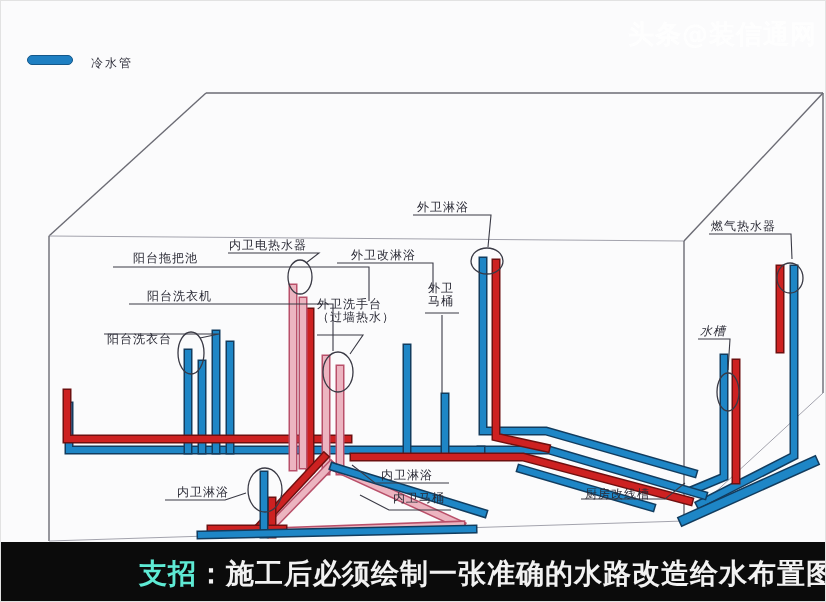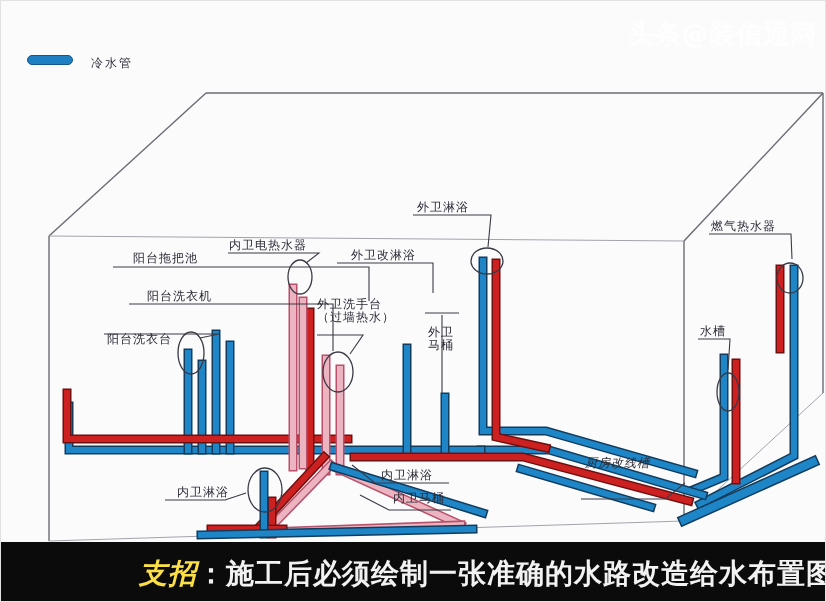--- a/index.html
+++ b/index.html
@@ -25,21 +25,21 @@
   #pipes path.casing[data-c="r"]{stroke:#6e1010;}
   #pipes path.casing[data-c="p"]{stroke:#b9506a;}
   #annot polyline{fill:none;stroke:#3a3a45;stroke-width:1.1;}
   #annot ellipse{fill:none;stroke:#3a3a45;stroke-width:1.3;}
   
   #labels{position:absolute;left:0;top:0;width:826px;height:545px;z-index:4;pointer-events:none;}
   .callout{position:absolute;font-size:12px;line-height:12.5px;color:#2a2a35;letter-spacing:1px;white-space:nowrap;}
   
   .footer{position:absolute;left:0;bottom:0;width:826px;height:59px;background:#0b0b0b;z-index:6;}
   .tip{position:absolute;left:138px;top:13px;font-size:28px;font-weight:bold;letter-spacing:1px;color:#f2f2f2;white-space:nowrap;}
-  .tip-prefix{color:#fde047;font-style:italic;}
+  .tip-prefix{color:#5eead4;}
   .watermark{position:absolute;right:8px;top:16px;font-size:26px;font-weight:bold;color:#ffffff;opacity:.93;letter-spacing:1px;z-index:7;white-space:nowrap;}
 </style>
 </head>
 <body>
 
 <div class="frame">
 
   <div class="legend" id="legend">
       <div class="legend-row">
         <span class="swatch" style="background: rgb(30, 127, 194); border-color: rgb(20, 87, 138);"></span>
@@ -159,27 +159,27 @@
   </svg>
 
   <div id="labels">
       <div class="callout" style="left: 132px; top: 251px;">阳台拖把池</div>
       <div class="callout" style="left: 146px; top: 289px;">阳台洗衣机</div>
       <div class="callout" style="left: 106px; top: 332px;">阳台洗衣台</div>
       <div class="callout" style="left: 228px; top: 238px;">内卫电热水器</div>
       <div class="callout" style="left: 350px; top: 248px;">外卫改淋浴</div>
       <div class="callout" style="left: 416px; top: 200px;">外卫淋浴</div>
       <div class="callout" style="left: 316px; top: 297px;">外卫洗手台<div>（过墙热水）</div></div>
-      <div class="callout" style="left: 427px; top: 281px; margin-top: 44px;">外卫<div>马桶</div></div>
+      <div class="callout" style="left: 427px; top: 281px;">外卫<div>马桶</div></div>
       <div class="callout" style="left: 710px; top: 219px; font-family: Liberation Serif, serif;">燃气热水器</div>
-      <div class="callout" style="left: 699px; top: 324px;">水槽</div>
+      <div class="callout" style="left: 699px; top: 324px; font-style: italic;">水槽</div>
       <div class="callout" style="left: 176px; top: 485px;">内卫淋浴</div>
       <div class="callout" style="left: 380px; top: 468px;">内卫淋浴</div>
       <div class="callout" style="left: 392px; top: 492px; font-family: Liberation Mono, monospace;">内卫马桶</div>
-      <div class="callout" style="left: 584px; top: 456px; font-style: italic;">厨房改线槽</div>
+      <div class="callout" style="left: 584px; top: 487px;">厨房改线槽</div>
     </div>
 
   <div class="footer">
     <div class="tip"><span class="tip-prefix">支招</span><span>：施工后必须绘制一张准确的水路改造给水布置图</span></div>
   </div>
   <div class="watermark">头条@装信通网</div>
 
 </div>
 
 </body></html>

